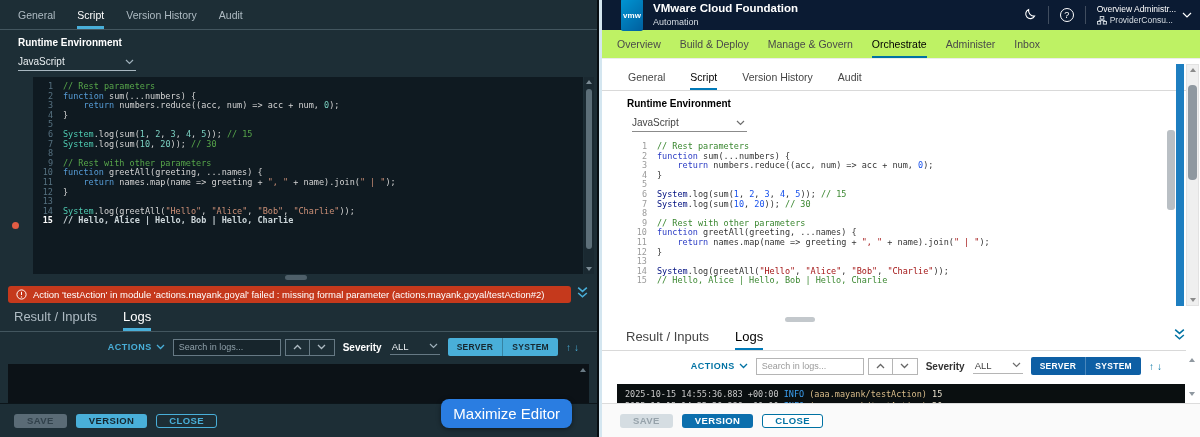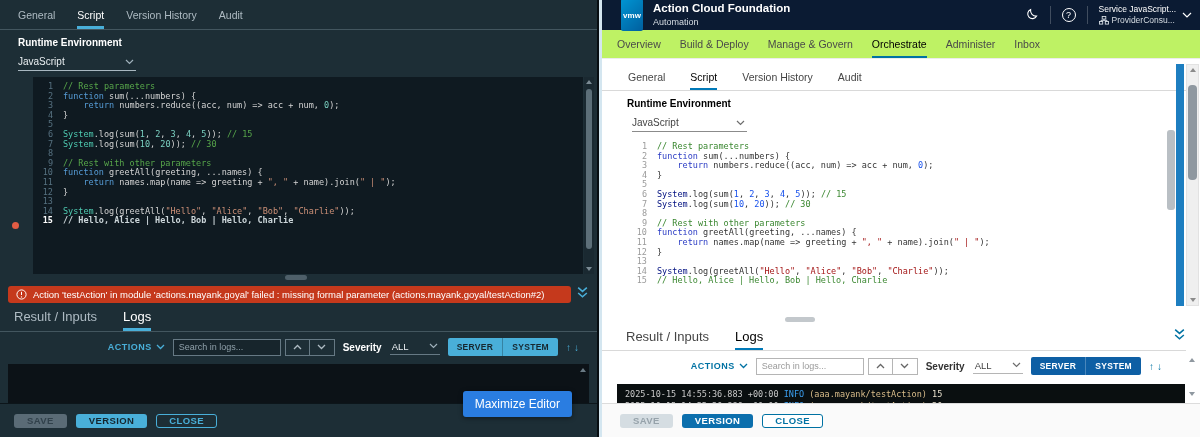--- a/index.html
+++ b/index.html
@@ -124,22 +124,22 @@
   .footer.light-theme { background:#fafafa; border-top:1px solid #dcdcdc; padding-left:18px; }
   .btn { height:14px; border-radius:3px; font-family:"Liberation Sans",sans-serif; font-size:9.5px; font-weight:bold;
     padding:0 12px; display:flex; align-items:center; border:1px solid transparent; letter-spacing:0.4px; cursor:default; }
   .btn-save-dark { background:#5a6b76; color:#31414b; }
   .btn-version-dark { background:#49afd9; color:#16262e; }
   .btn-close-dark { background:transparent; border-color:#49afd9; color:#49afd9; }
   .btn-save-light { background:#d5dde2; color:#96a2aa; }
   .btn-version-light { background:#0c6fad; color:#ffffff; }
   .btn-close-light { background:#ffffff; border-color:#0072a3; color:#0072a3; }
 
-  .maximize-btn { position:absolute; right:25px; bottom:20px; background:#2a7de1; color:#fff; border:none;
-    font-family:"Liberation Sans",sans-serif; font-size:12px; border-radius:3px; padding:6px 12px;
+  .maximize-btn { position:absolute; right:25px; bottom:9px; background:#2a7de1; color:#fff; border:none;
+    font-family:"Liberation Sans",sans-serif; font-size:15px; border-radius:8px; padding:6px 12px;
     box-shadow:0 1px 5px rgba(0,0,0,0.45); }
 
   
   .panel-right {
     width:601px; height:437px; flex:none; position:relative;
     background:#ffffff; border-left:3px solid #d4e6f0;
   }
   .rp-header { height:30px; background:#0b1b33; display:flex; align-items:center; padding:0 8px 0 19px; color:#fff; }
   .logo-box { width:22px; height:32px; flex:none; background:linear-gradient(135deg,#0095d3,#005f9e);
     border-radius:2px; display:flex; align-items:center; justify-content:center; font-size:8px; font-weight:bold; color:#fff; }
@@ -315,36 +315,36 @@
     </div>
 
     <button class="maximize-btn">Maximize Editor</button>
   </section>
 
   <section class="panel-right">
 
     <header class="rp-header">
       <div class="logo-box">vmw</div>
       <div class="prod-block">
-        <div class="prod-name">Action Cloud Foundation</div>
+        <div class="prod-name">VMware Cloud Foundation</div>
         <div class="suite-name">Automation</div>
       </div>
       <div class="hdr-right">
         <span class="icon-btn">
           <svg width="14" height="14" viewBox="0 0 14 14" fill="none" stroke="#fff" stroke-width="1.1">
             <path d="M11.6 8.1 A4.7 4.7 0 1 1 5.6 1.6 A5.6 5.6 0 0 0 11.6 8.1 Z"></path>
           </svg>
         </span>
         <span class="hdr-sep"></span>
         <span class="icon-btn">
           <span class="help-circle">?</span>
         </span>
         <span class="hdr-sep"></span>
         <div class="user-block">
-          <div>Service JavaScript...</div>
+          <div>Overview Administr...</div>
           <div class="user-org">
             <svg width="10" height="9" viewBox="0 0 10 9" fill="none" stroke="#d6dde3" stroke-width="0.9">
               <rect x="3.2" y="0.5" width="3.6" height="2.6"></rect>
                 <rect x="0.5" y="5.5" width="3.2" height="2.6"></rect>
                 <rect x="6.3" y="5.5" width="3.2" height="2.6"></rect>
               <line x1="5" y1="3.1" x2="5" y2="4.4"></line>
                 <line x1="2" y1="4.4" x2="8" y2="4.4"></line>
                 <line x1="2" y1="4.4" x2="2" y2="5.5"></line>
                 <line x1="8" y1="4.4" x2="8" y2="5.5"></line>
             </svg>

